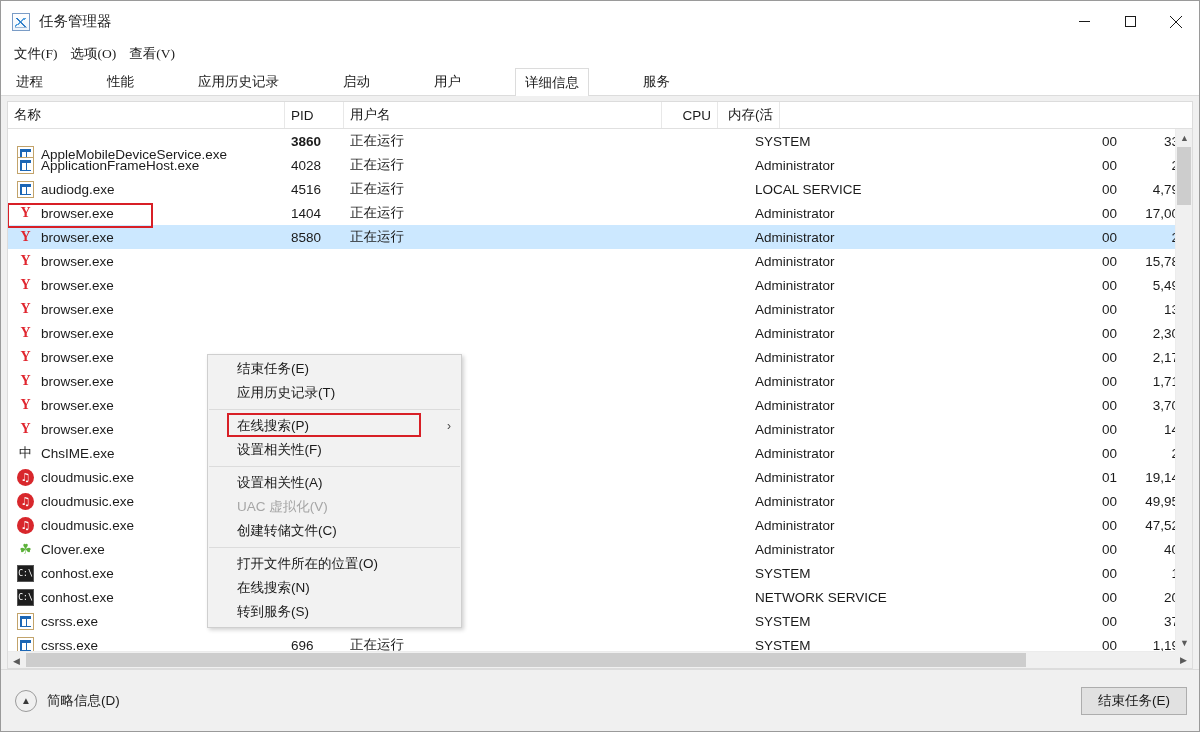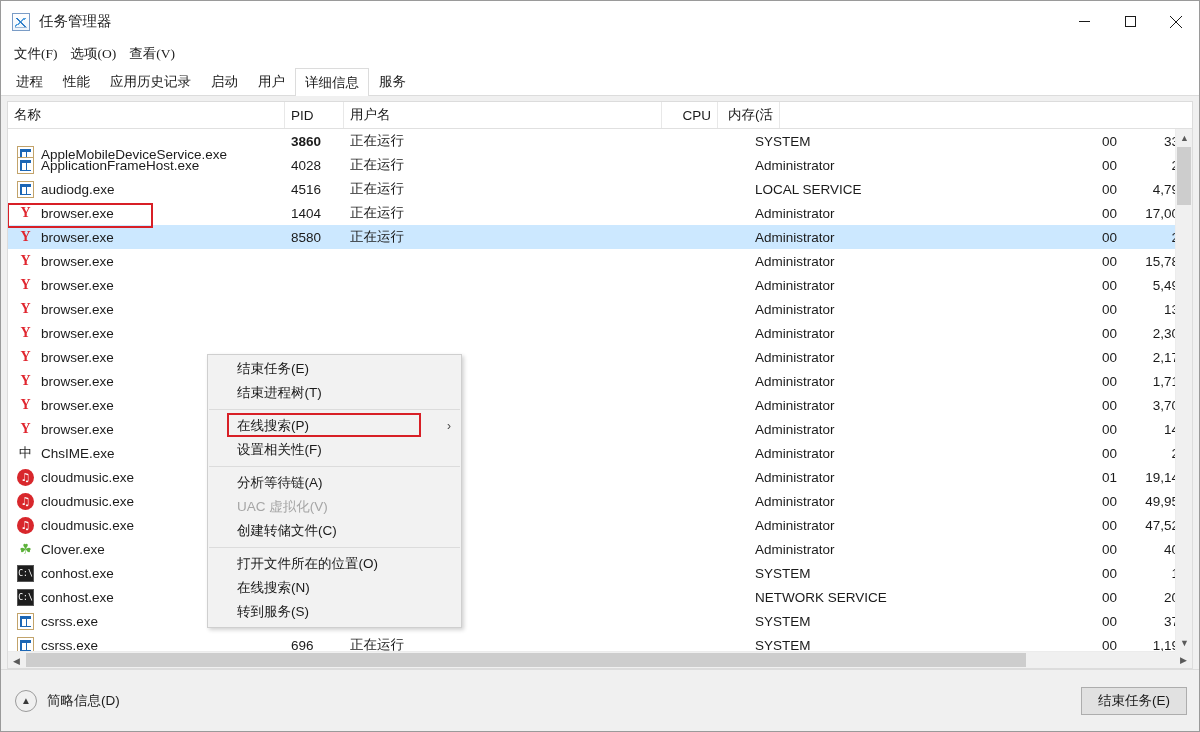--- a/index.html
+++ b/index.html
@@ -59,20 +59,21 @@
   }
   .menubar-item { padding: 2px 9px 3px 4px; cursor: default; font-family: Liberation Serif, serif; }
 
   
   .tabstrip {
     height: 30px; flex: 0 0 30px;
     background: #ffffff;
     display: flex; align-items: flex-end;
     padding-left: 5px;
     border-bottom: 1px solid #dcdcdc;
+    gap: 44px;
   }
   .tab {
     height: 27px;
     padding: 0 9px;
     display: flex; align-items: center;
     font-size: 13.5px; color: #1b1b1b;
     border: 1px solid transparent;
     border-bottom: none;
     background: #ffffff;
     cursor: default;
@@ -602,33 +603,33 @@
     </div>
     <div class="corner-arrow">▶</div>
 
     <div class="redbox" style="left:-1px; top:101px; width:146px; height:25px;"></div>
 
     <div class="ctxmenu" id="ctxmenu">
         <div class="ctxitem">
           <span>结束任务(E)</span>
         </div>
         <div class="ctxitem">
-          <span>结束进程树(T)</span>
+          <span>应用历史记录(T)</span>
         </div>
         <div class="ctxsep"></div>
         <div class="ctxitem">
           <span>在线搜索(P)</span>
           <span class="submenu-arrow">›</span>
         </div>
         <div class="ctxitem">
           <span>设置相关性(F)</span>
         </div>
         <div class="ctxsep"></div>
         <div class="ctxitem">
-          <span>分析等待链(A)</span>
+          <span>设置相关性(A)</span>
         </div>
         <div class="ctxitem disabled">
           <span>UAC 虚拟化(V)</span>
         </div>
         <div class="ctxitem">
           <span>创建转储文件(C)</span>
         </div>
         <div class="ctxsep"></div>
         <div class="ctxitem">
           <span>打开文件所在的位置(O)</span>

